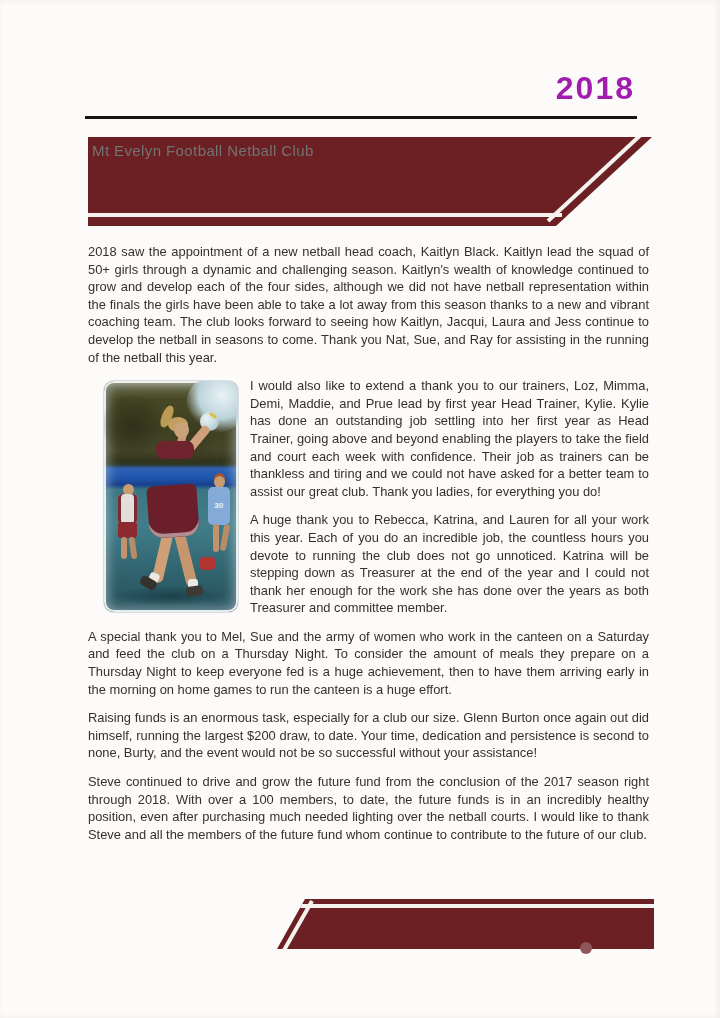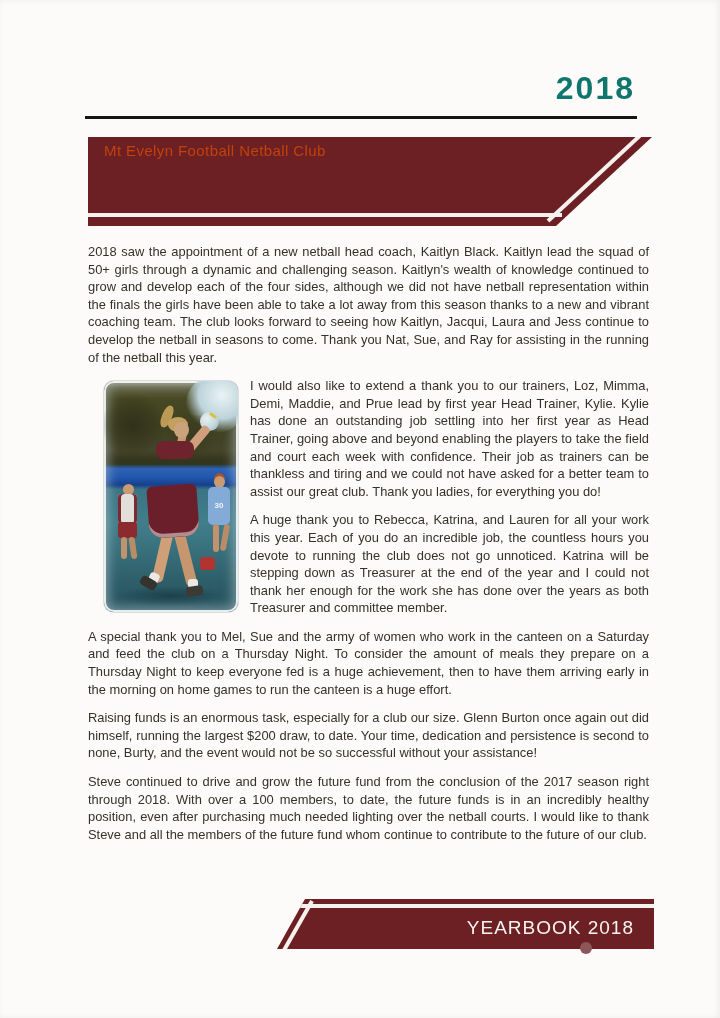--- a/index.html
+++ b/index.html
@@ -11,32 +11,32 @@
   }
   .page{
     position:relative;width:720px;height:1018px;overflow:hidden;
     background:#fcfbf9;
     box-shadow:inset -2px 0 6px rgba(0,0,0,.06);
   }
   
   .year-corner{
     position:absolute;top:70px;right:85px;
     font-size:32px;font-weight:700;letter-spacing:2px;
-    color:#0f766e;
+    color:#a21caf;
   }
   .top-rule{
     position:absolute;left:85px;top:116px;width:552px;height:3px;
     background:#171513;
   }
   
   .banner-svg{position:absolute;left:0;top:0;width:720px;height:1018px;pointer-events:none;}
   
   .club-name{
-    position:absolute;left:104px;top:142px;
-    color:#c2410c;font-size:15px;letter-spacing:.4px;
+    position:absolute;left:92px;top:142px;
+    color:#737373;font-size:15px;letter-spacing:.4px;
   }
   .report-title{
     position:absolute;left:101px;top:158px;
     color:#fdfcfa;font-size:34px;font-weight:700;
     letter-spacing:.5px;word-spacing:16px;
   }
   
   .content{
     position:absolute;left:88px;top:243px;width:561px;
     font-size:12.9px;line-height:17.6px;color:#353129;
@@ -176,15 +176,14 @@
       <div class="p-shoe-r"></div>
     </div>
 
     <p>I would also like to extend a thank you to our trainers, Loz, Mimma, Demi, Maddie, and Prue lead by first year Head Trainer, Kylie. Kylie has done an outstanding job settling into her first year as Head Trainer, going above and beyond enabling the players to take the field and court each week with confidence. Their job as trainers can be thankless and tiring and we could not have asked for a better team to assist our great club. Thank you ladies, for everything you do!</p>
     <p>A huge thank you to Rebecca, Katrina, and Lauren for all your work this year. Each of you do an incredible job, the countless hours you devote to running the club does not go unnoticed. Katrina will be stepping down as Treasurer at the end of the year and I could not thank her enough for the work she has done over the years as both Treasurer and committee member.</p>
     <p>A special thank you to Mel, Sue and the army of women who work in the canteen on a Saturday and feed the club on a Thursday Night. To consider the amount of meals they prepare on a Thursday Night to keep everyone fed is a huge achievement, then to have them arriving early in the morning on home games to run the canteen is a huge effort.</p>
     <p>Raising funds is an enormous task, especially for a club our size. Glenn Burton once again out did himself, running the largest $200 draw, to date. Your time, dedication and persistence is second to none, Burty, and the event would not be so successful without your assistance!</p>
     <p>Steve continued to drive and grow the future fund from the conclusion of the 2017 season right through 2018. With over a 100 members, to date, the future funds is in an incredibly healthy position, even after purchasing much needed lighting over the netball courts. I would like to thank Steve and all the members of the future fund whom continue to contribute to the future of our club.</p>
   </div>
 
-  <div class="yearbook-label">YEARBOOK 2018</div>
 
 </div>
 
 </body></html>

